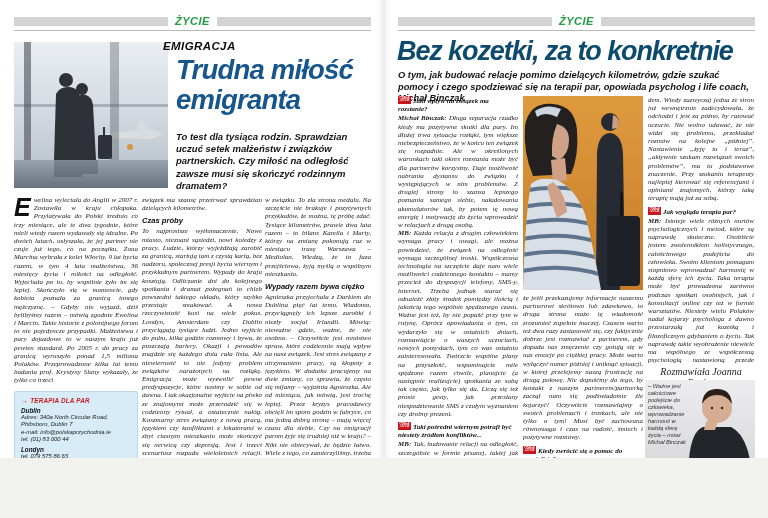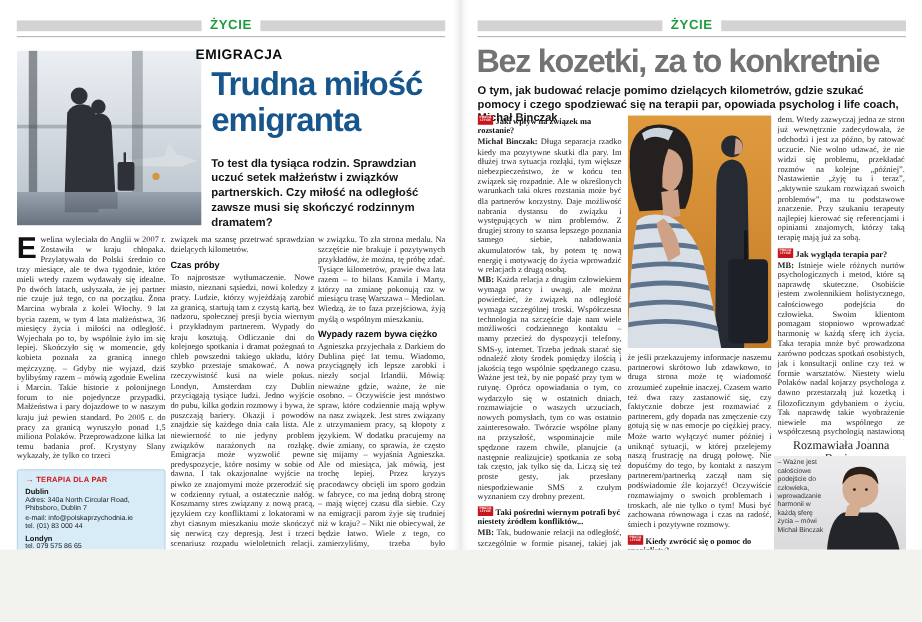--- a/index.html
+++ b/index.html
@@ -1,17 +1,17 @@
 <!DOCTYPE html>
 <html lang="pl"><head>
   <meta charset="utf-8">
   <style>
     * { margin:0; padding:0; box-sizing:border-box; }
     body { width:768px; height:518px; background:#f2f2ef; font-family:"Liberation Serif", serif; }
-    .spread { position:relative; width:768px; height:458px; background:#ffffff; overflow:hidden; }
+    .spread { position:relative; width:768px; height:458px; background:#ffffff; overflow:hidden;font-style:italic; }
     .gutter { position:absolute; left:377px; top:0; width:14px; height:518px;
       background:linear-gradient(90deg, rgba(0,0,0,0) 0%, rgba(0,0,0,.05) 40%, rgba(0,0,0,.09) 50%, rgba(0,0,0,.04) 62%, rgba(0,0,0,0) 100%); }
 
     
     .section-header { position:absolute; top:15px; width:357px; display:flex; align-items:center; gap:7px; }
     .sh-left { left:14px; } .sh-right { left:398px; }
     .section-bar { flex:1; height:9px; background:#d3d3d3; }
     .section-title { font-family:"Liberation Sans", sans-serif; font-weight:bold; font-size:11px; color:#1f9d40; letter-spacing:.5px; }
     .header-rule { position:absolute; top:30px; width:357px; height:1px; background:#b9b9b9; }
     .hr-left { left:14px; } .hr-right { left:398px; }
@@ -44,21 +44,21 @@
     .infobox .city { font-weight:bold; font-size:6.3px; color:#111; margin-top:3px; }
     .infobox .line { font-size:5.9px; line-height:7.3px; color:#222; }
     .infobox .line.bold { font-weight:bold; }
     .arrow-ico { color:#cc1a1f; font-weight:bold; margin-right:2px; font-size:7px; }
 
     .contact-box { position:absolute; left:645px; top:464px; width:110px; background:#d8ecf7; border:1px solid #bcd8e8; border-radius:2px; padding:3px 4px; font-family:"Liberation Sans", sans-serif; }
     .contact-box .cline { font-size:6px; line-height:7.4px; color:#1c1c1c; }
     .contact-box .curl { font-size:6.2px; font-weight:bold; color:#111; }
 
     
-    .headline-right { position:absolute; left:397px; top:36px; width:360px; font-family:"Liberation Sans", sans-serif; font-weight:bold; font-size:27px; letter-spacing:-1.1px; color:#737373; white-space:nowrap; }
+    .headline-right { position:absolute; left:397px; top:36px; width:360px; font-family:"Liberation Sans", sans-serif; font-weight:bold; font-size:27px; letter-spacing:-1.1px; color:#0c4a6e; white-space:nowrap; }
     .standfirst-right { position:absolute; left:398px; top:70px; width:359px; font-family:"Liberation Sans", sans-serif; font-weight:bold; font-size:9.3px; line-height:11.6px; color:#141414; }
 
     .qa-q { font-family:"Liberation Serif", serif; font-weight:bold; font-size:7px; line-height:8.2px; color:#0f0f0f; margin:4px 0 1px 0; text-align:left; }
     .qa-q:first-child { margin-top:0; }
     .lead { font-weight:bold; }
     .logo-badge { display:inline-block; vertical-align:-1px; width:13px; height:8px; background:#c8161d; color:#ffffff; font-family:"Liberation Sans", sans-serif; font-weight:bold; font-size:2.9px; line-height:1.15; text-align:center; margin-right:2px; overflow:hidden; }
     .logo-badge span { display:block; transform:scale(.95); }
 
     .photo-couple { width:120px; height:194px; margin-bottom:4px; overflow:hidden; }
     .photo-couple svg { display:block; width:100%; height:100%; }

